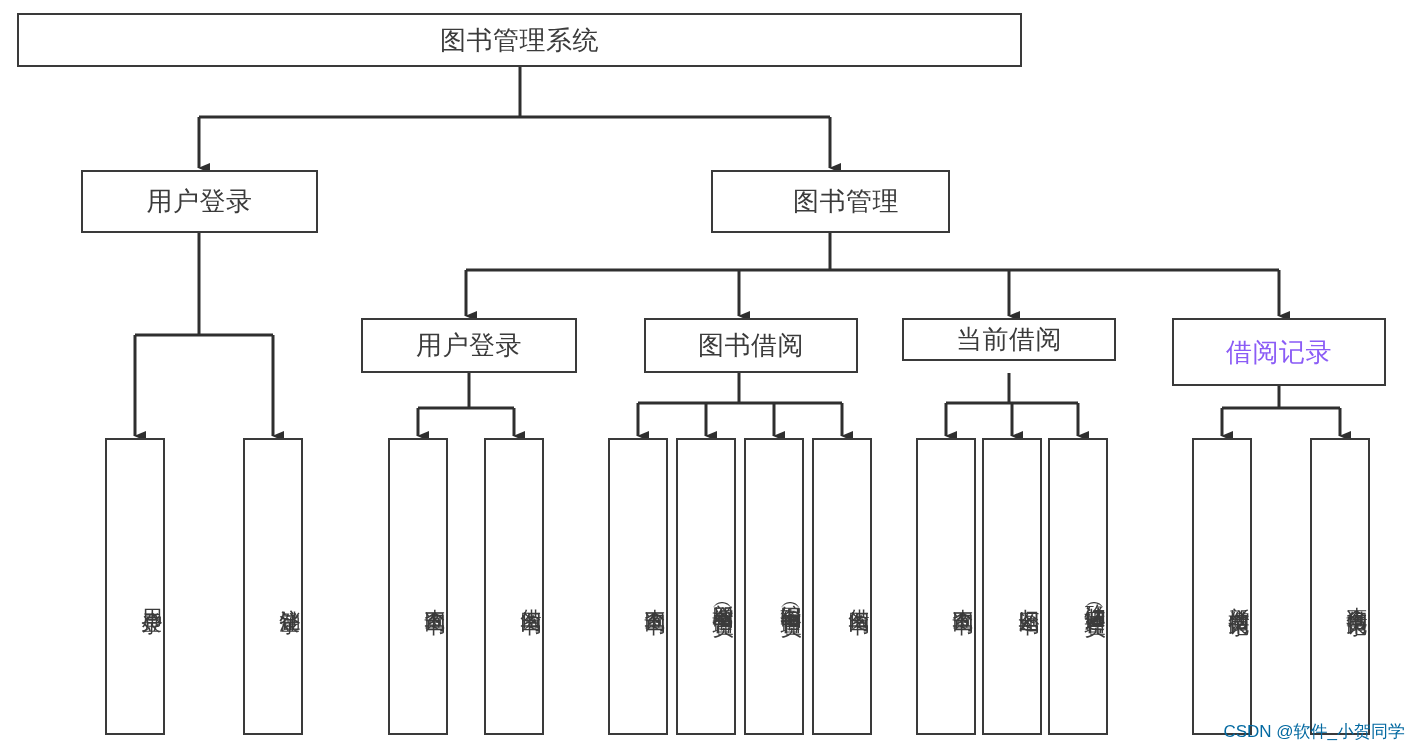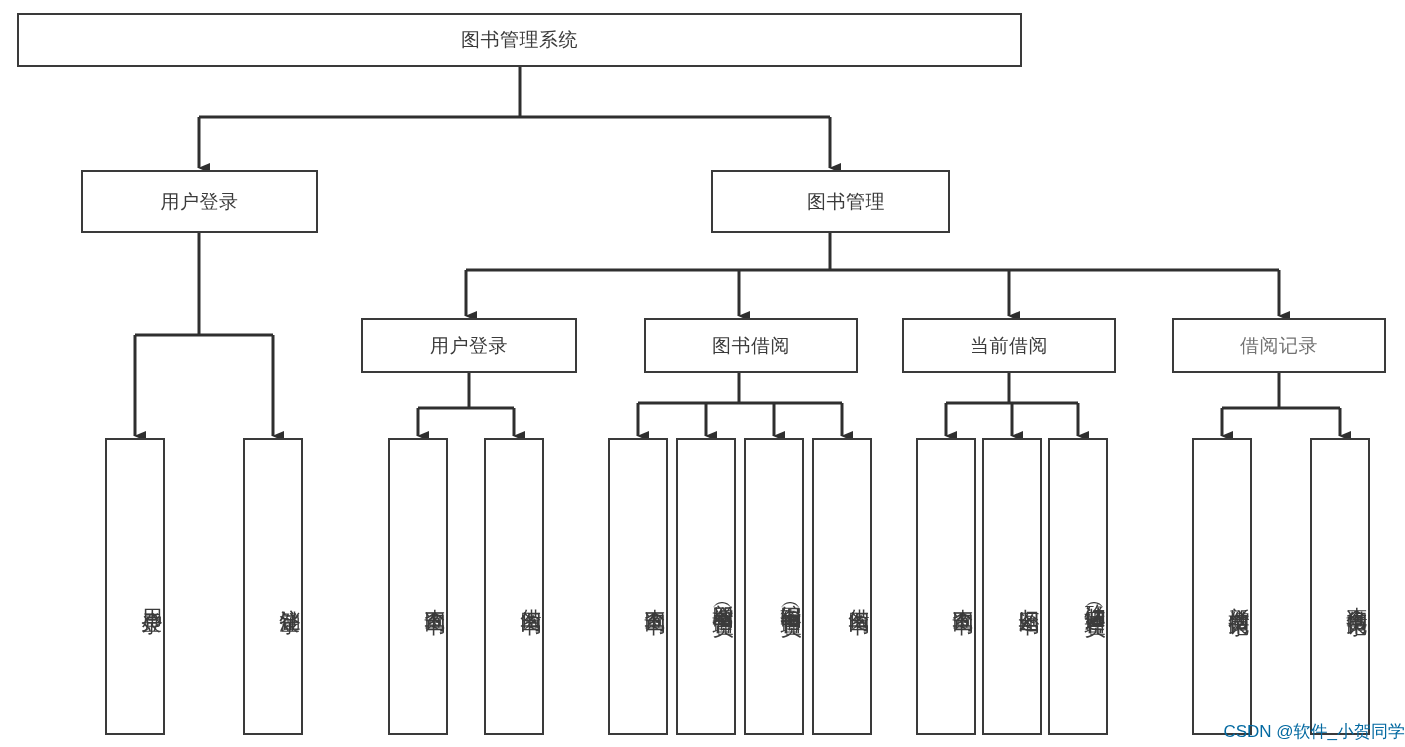--- a/index.html
+++ b/index.html
@@ -29,21 +29,21 @@
     position: absolute;
     box-sizing: border-box;
     border: 2px solid #3a3a3a;
     background: #ffffff;
     display: flex;
     align-items: center;
     justify-content: center;
     color: #3b3b3b;
   }
   .node.horiz {
-    font-size: 19px;
+    font-size: 26px;
     letter-spacing: 0.5px;
     align-items: center;
   }
   .node.vert {
     writing-mode: vertical-rl;
     text-orientation: upright;
     font-size: 21px;
     letter-spacing: 2px;
     line-height: 1.05;
     padding-top: 18px;
@@ -121,24 +121,24 @@
       </div>
       <div class="node horiz" style="left: 711px; top: 170px; width: 239px; height: 63px; border-color: rgb(58, 58, 58); background: rgb(255, 255, 255); color: rgb(59, 59, 59); padding-left: 31px;">
         <span class="node-label">图书管理</span>
       </div>
       <div class="node horiz" style="left: 361px; top: 318px; width: 216px; height: 55px; border-color: rgb(58, 58, 58); background: rgb(255, 255, 255); color: rgb(59, 59, 59);">
         <span class="node-label">用户登录</span>
       </div>
       <div class="node horiz" style="left: 632px; top: 318px; width: 214px; height: 55px; border-color: rgb(58, 58, 58); background: rgb(255, 255, 255); color: rgb(59, 59, 59); margin-left: 12px;">
         <span class="node-label">图书借阅</span>
       </div>
-      <div class="node horiz" style="left: 902px; top: 318px; width: 214px; height: 55px; border-color: rgb(58, 58, 58); background: rgb(255, 255, 255); color: rgb(59, 59, 59);">
+      <div class="node horiz" style="left: 902px; top: 318px; width: 214px; height: 43px; border-color: rgb(58, 58, 58); background: rgb(255, 255, 255); color: rgb(59, 59, 59);">
         <span class="node-label">当前借阅</span>
       </div>
-      <div class="node horiz" style="left: 1172px; top: 318px; width: 214px; height: 55px; border-color: rgb(58, 58, 58); background: rgb(255, 255, 255); color: #737373;">
+      <div class="node horiz" style="left: 1172px; top: 318px; width: 214px; height: 68px; border-color: rgb(58, 58, 58); background: rgb(255, 255, 255); color: #8b5cf6;">
         <span class="node-label">借阅记录</span>
       </div>
       <div class="node vert" style="left: 105px; top: 438px; width: 60px; height: 297px; border-color: rgb(58, 58, 58); background: rgb(255, 255, 255); color: rgb(59, 59, 59);">
         <span class="node-label">用户登录</span>
       </div>
       <div class="node vert" style="left: 243px; top: 438px; width: 60px; height: 297px; border-color: rgb(58, 58, 58); background: rgb(255, 255, 255); color: rgb(59, 59, 59);">
         <span class="node-label">注销登录</span>
       </div>
       <div class="node vert" style="left: 388px; top: 438px; width: 60px; height: 297px; border-color: rgb(58, 58, 58); background: rgb(255, 255, 255); color: rgb(59, 59, 59);">
         <span class="node-label">查询图书</span>

